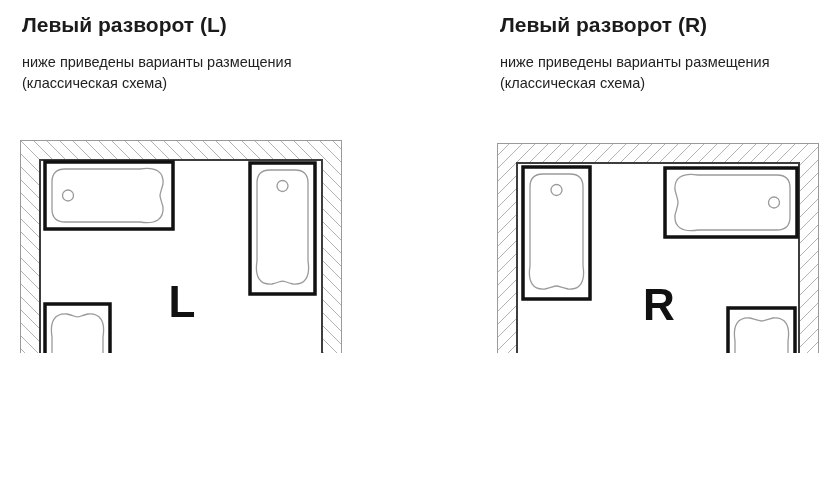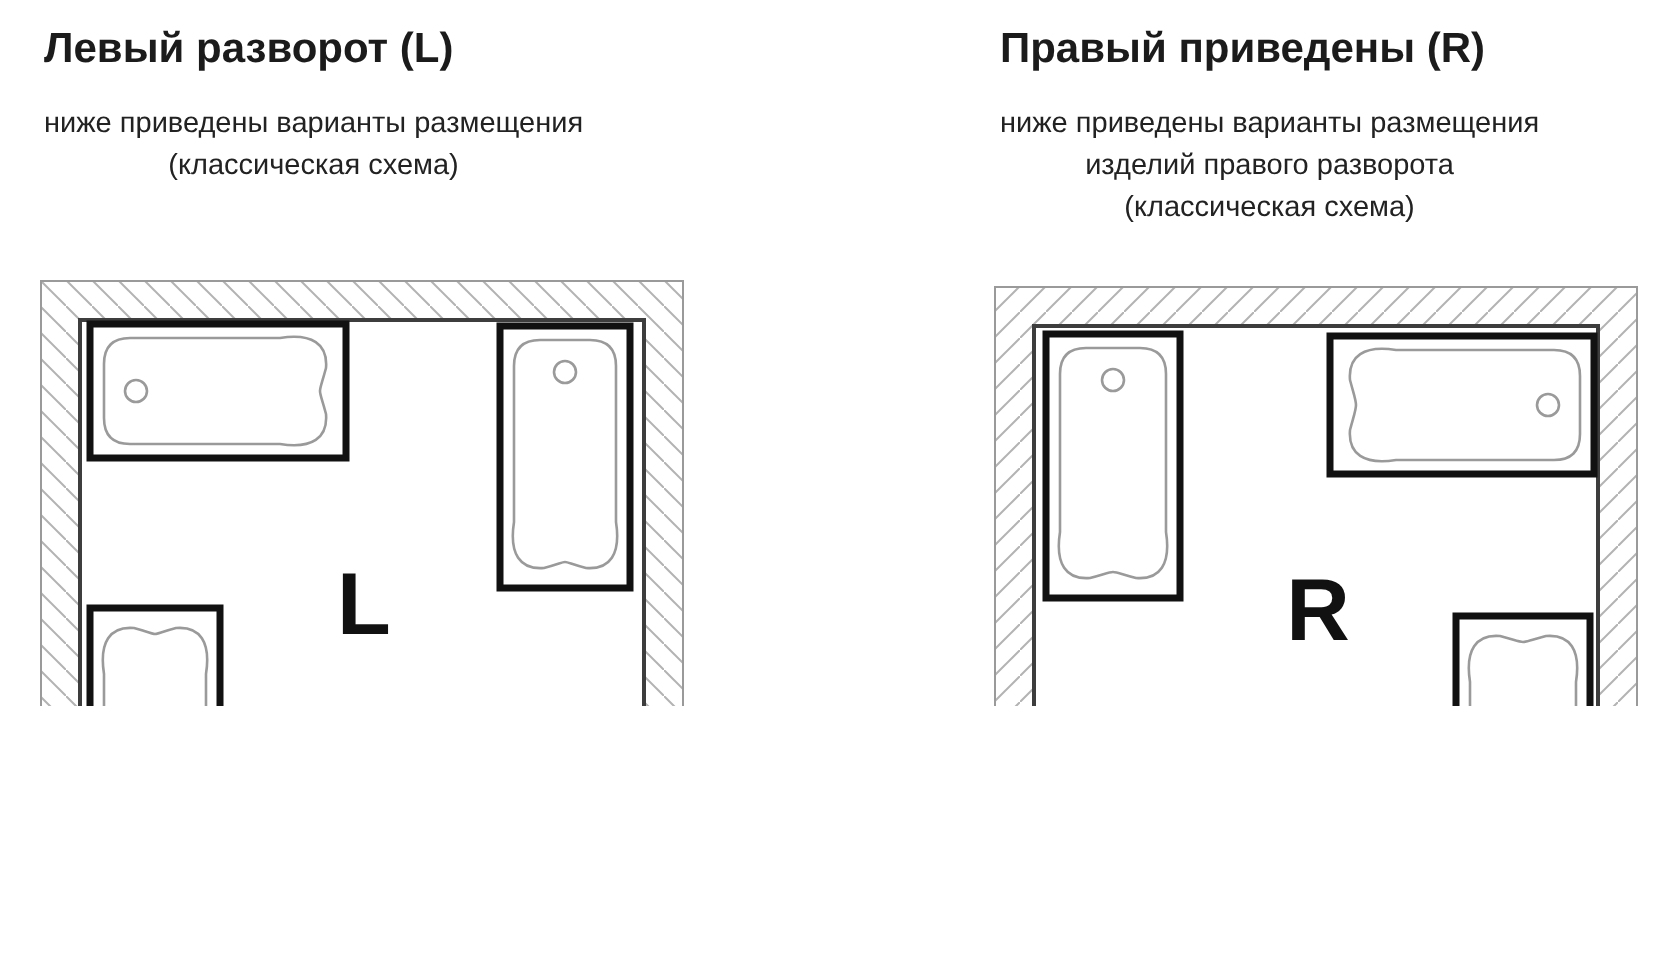--- a/index.html
+++ b/index.html
@@ -1,19 +1,19 @@
 <!DOCTYPE html>
 <html><head>
 <meta charset="utf-8">
 <style>
   html,body{margin:0;padding:0;background:#ffffff;}
   body{width:840px;height:485px;font-family:"Liberation Sans",sans-serif;}
   .page{position:relative;width:840px;height:353px;overflow:hidden;background:#ffffff;}
   .panel-title{position:absolute;margin:0;font-size:21px;font-weight:bold;color:#1b1b1b;white-space:nowrap;}
-  .panel-desc{position:absolute;font-size:14.5px;line-height:21px;color:#222222;white-space:nowrap;text-align:center;}
+  .panel-desc{position:absolute;font-size:14.5px;line-height:21px;color:#222222;white-space:nowrap;}
   .t0{left:22px;top:13px;}
   .t1{left:500px;top:13px;}
   .d0{left:22px;top:52px;}
   .d1{left:500px;top:52px;}
   svg.room{position:absolute;}
   #room-0{left:20px;top:140px;}
   #room-1{left:497px;top:143px;}
   svg.watermark{position:absolute;left:648px;top:368px;}
 </style>
 </head>
@@ -86,24 +86,23 @@
           Q -58 25.5 -58 12.5
           L -58 -12.5
           Q -58 -25.5 -45 -25.5 Z" fill="#ffffff" stroke="#9a9a9a" stroke-width="1.3" stroke-linejoin="round"></path>
           <circle cx="-42" cy="0" r="5.5" fill="#ffffff" stroke="#9a9a9a" stroke-width="1.3"></circle>
         </g>
         <text x="162" y="177" text-anchor="middle" font-size="44" font-weight="bold" fill="#111111" font-family="&quot;Liberation Sans&quot;, sans-serif">L</text>
       </svg>
   </div>
 
   <div>
-    <h1 class="panel-title t1">Правый приведены (R)</h1>
+    <h1 class="panel-title t1">Левый разворот (R)</h1>
     <div class="panel-desc d1">
       <div>ниже приведены варианты размещения</div>
-      <div>изделий правого разворота</div>
       <div>(классическая схема)</div>
     </div>
     <svg id="room-1" class="room" width="322" height="322" viewBox="0 0 322 322">
         <defs>
           <pattern id="hatch1" patternUnits="userSpaceOnUse" width="13" height="13">
             <path d="M0 13 L13 0" stroke="#b3b3b3" stroke-width="1" fill="none"></path>
           </pattern>
         </defs>
         <rect x="0.5" y="0.5" width="321" height="321" fill="#ffffff"></rect>
         <rect x="0.5" y="0.5" width="321" height="321" fill="url(#hatch1)" stroke="#9a9a9a" stroke-width="1"></rect>

